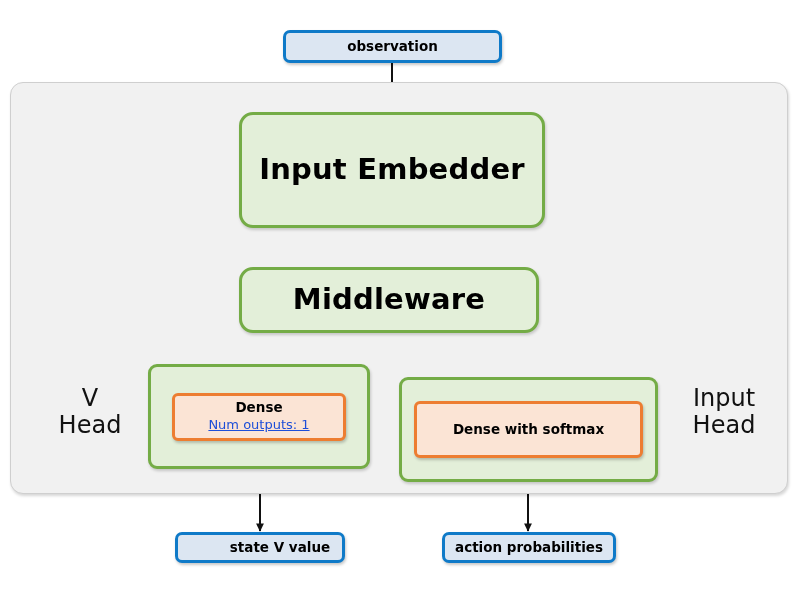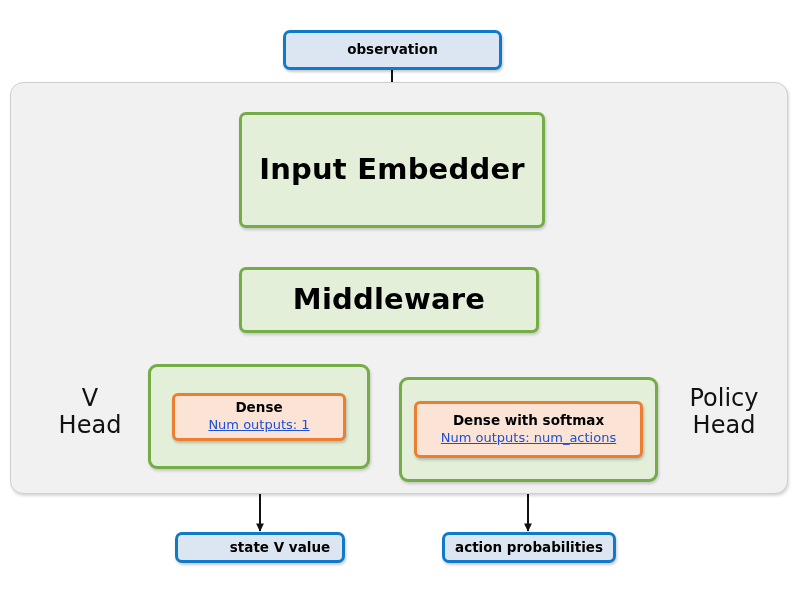--- a/index.html
+++ b/index.html
@@ -62,21 +62,21 @@
     border-radius: 7px;
     font-size: 13.5px;
     font-weight: bold;
     box-shadow: 1px 2px 3px rgba(0,0,0,0.22);
   }
 
   
   .green-box {
     background: #e3efd9;
     border: 3px solid #74ac46;
-    border-radius: 7px;
+    border-radius: 14px;
     box-shadow: 1px 2px 3px rgba(0,0,0,0.18);
   }
   .green-box.big-label {
     font-size: 29px;
     font-weight: bold;
     letter-spacing: 0.2px;
   }
 
   
   .head-group {
@@ -138,21 +138,21 @@
 
     <path d="M392,355 L392,357 C392,361 396,363 400,363 L520,363 C526,363 528,366 528,371 L528,391" stroke="#111111" stroke-width="2" fill="none" marker-end="url(#arrowhead)"></path>
 
     <path d="M260,450 L260,531" stroke="#111111" stroke-width="2" fill="none" marker-end="url(#arrowhead)"></path>
 
     <path d="M528,450 L528,531" stroke="#111111" stroke-width="2" fill="none" marker-end="url(#arrowhead)"></path>
   </svg>
 
   <div class="panel"></div>
 
-  <div class="node io-box" style="left:283px; top:30px; width:219px; height:40px;">
+  <div class="node io-box" style="left:283px; top:30px; width:219px; height:33px;">
     <span>observation</span>
   </div>
 
   <div class="node green-box big-label" style="left:239px; top:112px; width:306px; height:116px;">
     <span>Input Embedder</span>
   </div>
 
   <div class="node green-box big-label" style="left:239px; top:267px; width:300px; height:66px;">
     <span>Middleware</span>
   </div>
@@ -160,28 +160,27 @@
   <div class="node head-group" style="left:148px; top:364px; width:222px; height:105px;">
     <div class="node orange-box" style="position:relative; left:0; top:0; width:174px; height:48px;">
       <span class="orange-title">Dense</span>
       <span class="orange-sub">Num outputs: 1</span>
     </div>
   </div>
 
   <div class="node head-group" style="left:399px; top:364px; width:259px; height:105px;margin-top:13px;">
     <div class="node orange-box" style="position:relative; left:0; top:0; width:229px; height:57px;">
       <span class="orange-title">Dense with softmax</span>
-      <span class="orange-sub">Num outputs: num_actions</span>
     </div>
   </div>
 
   <div class="head-caption" style="left:40px; top:385px; width:100px;">V
 Head</div>
 
-  <div class="head-caption" style="left:668px; top:385px; width:112px;">Policy
+  <div class="head-caption" style="left:668px; top:385px; width:112px;">Input
 Head</div>
 
   <div class="node io-box" style="left:175px; top:532px; width:170px; height:31px;padding-left:40px;">
     <span>state V value</span>
   </div>
 
   <div class="node io-box" style="left:442px; top:532px; width:174px; height:31px;">
     <span>action probabilities</span>
   </div>
 

